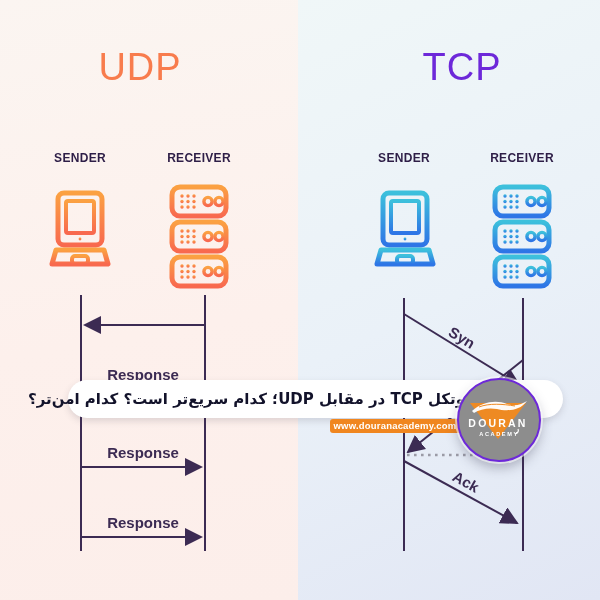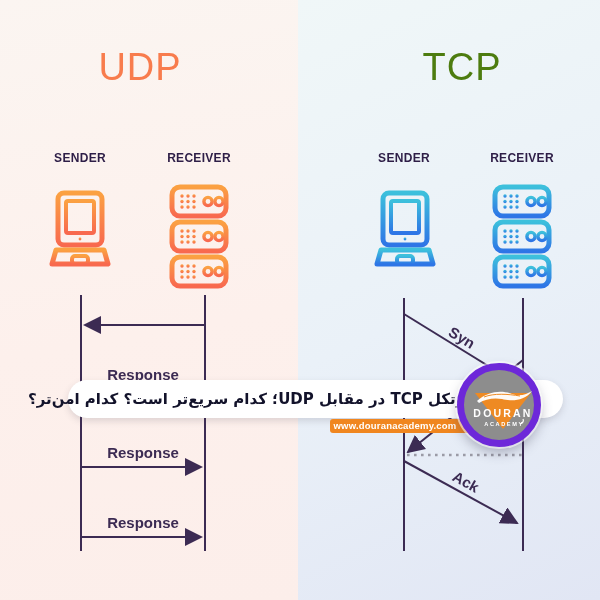--- a/index.html
+++ b/index.html
@@ -8,21 +8,21 @@
     font-family:"Liberation Sans","DejaVu Sans",sans-serif;
     background:#fff;
   }
   .bg{position:absolute;top:0;height:600px;}
   #bg-udp{left:0;width:298px;background:linear-gradient(170deg,#fbf5f1 0%,#fdf0ec 55%,#fceeea 100%);}
   #bg-tcp{left:298px;width:302px;background:linear-gradient(155deg,#f0f7f8 0%,#eaf1f8 50%,#e1e6f4 100%);}
 
   .panel-title{position:absolute;top:46px;width:120px;text-align:center;
     font-size:38px;font-weight:normal;letter-spacing:1px;}
   #udp-title{left:80px;color:#f87c4d;}
-  #tcp-title{left:402px;color:#4d7c0f;}
+  #tcp-title{left:402px;color:#6d28d9;}
 
   .actor-label{position:absolute;top:151px;width:90px;text-align:center;
     font-size:12px;font-weight:bold;color:#2e1e47;letter-spacing:.3px;}
 
   .icon{position:absolute;}
   .msg-label{position:absolute;width:110px;text-align:center;
     font-size:15px;font-weight:bold;color:#3c2b53;z-index:2;}
   .msg-label.rot{width:60px;}
 
   #diagram-svg{position:absolute;left:0;top:0;z-index:1;}
@@ -32,22 +32,22 @@
     background:#ffffff;border-radius:19px;z-index:5;
     box-shadow:0 3px 7px rgba(80,70,90,.18);}
   #question-text{position:absolute;left:20px;top:0;width:392px;height:38px;
     line-height:38px;text-align:center;direction:rtl;unicode-bidi:plaintext;
     font-family:"DejaVu Sans",sans-serif;font-size:15px;font-weight:bold;color:#12122a;
     white-space:nowrap;}
   #website-bar{position:absolute;left:330px;top:419px;width:172px;height:14px;
     background:#f0861f;border-radius:3px;z-index:5;}
   #website-url{display:block;width:130px;text-align:center;line-height:14px;
     font-size:9.5px;font-weight:bold;color:#ffffff;letter-spacing:.2px;}
-  #logo-badge{position:absolute;left:457px;top:363px;width:84px;height:84px;
-    box-sizing:border-box;border:7px solid #6d28d9;border-radius:50%;
+  #logo-badge{position:absolute;left:457px;top:378px;width:84px;height:84px;
+    box-sizing:border-box;border:2px solid #6d28d9;border-radius:50%;
     background:#8d8d8d;z-index:6;
     box-shadow:0 0 0 2px rgba(255,255,255,.55),0 6px 12px rgba(60,60,85,.35);}
   #logo-badge svg{position:absolute;left:0;top:0;}
 </style>
 </head>
 <body>
 
 <div id="stage">
 
   <div class="bg" id="bg-udp"></div>

